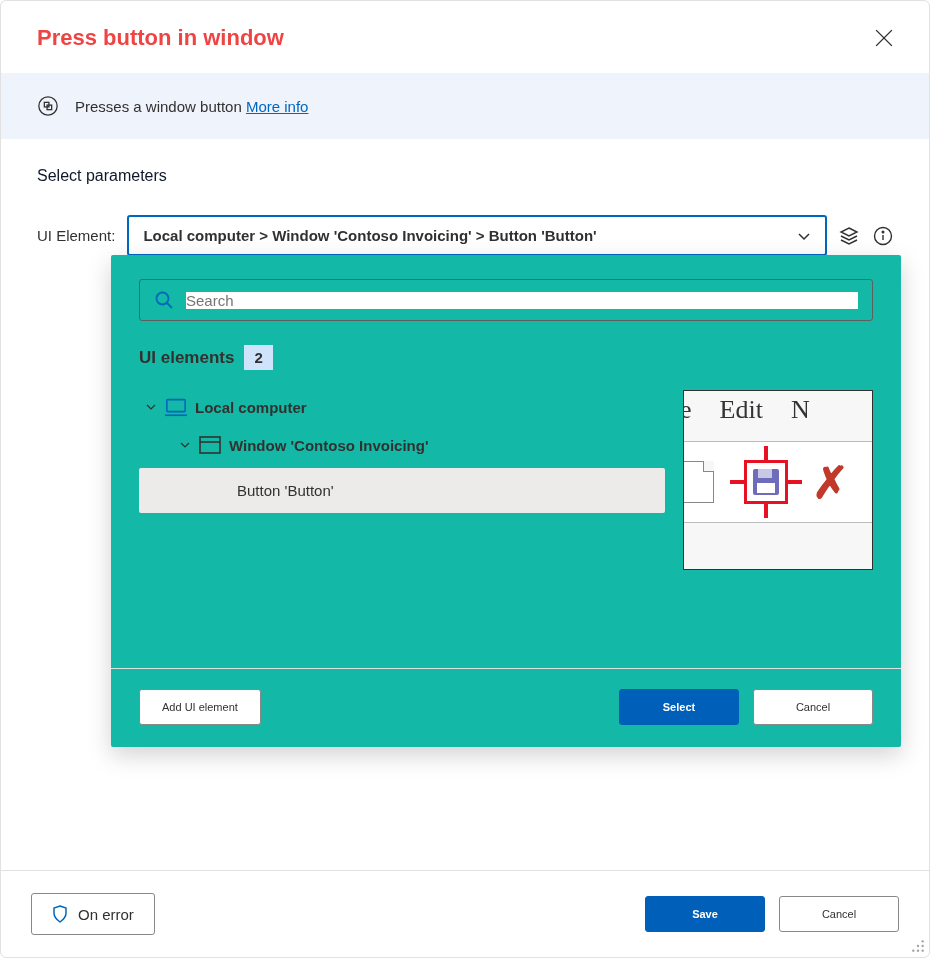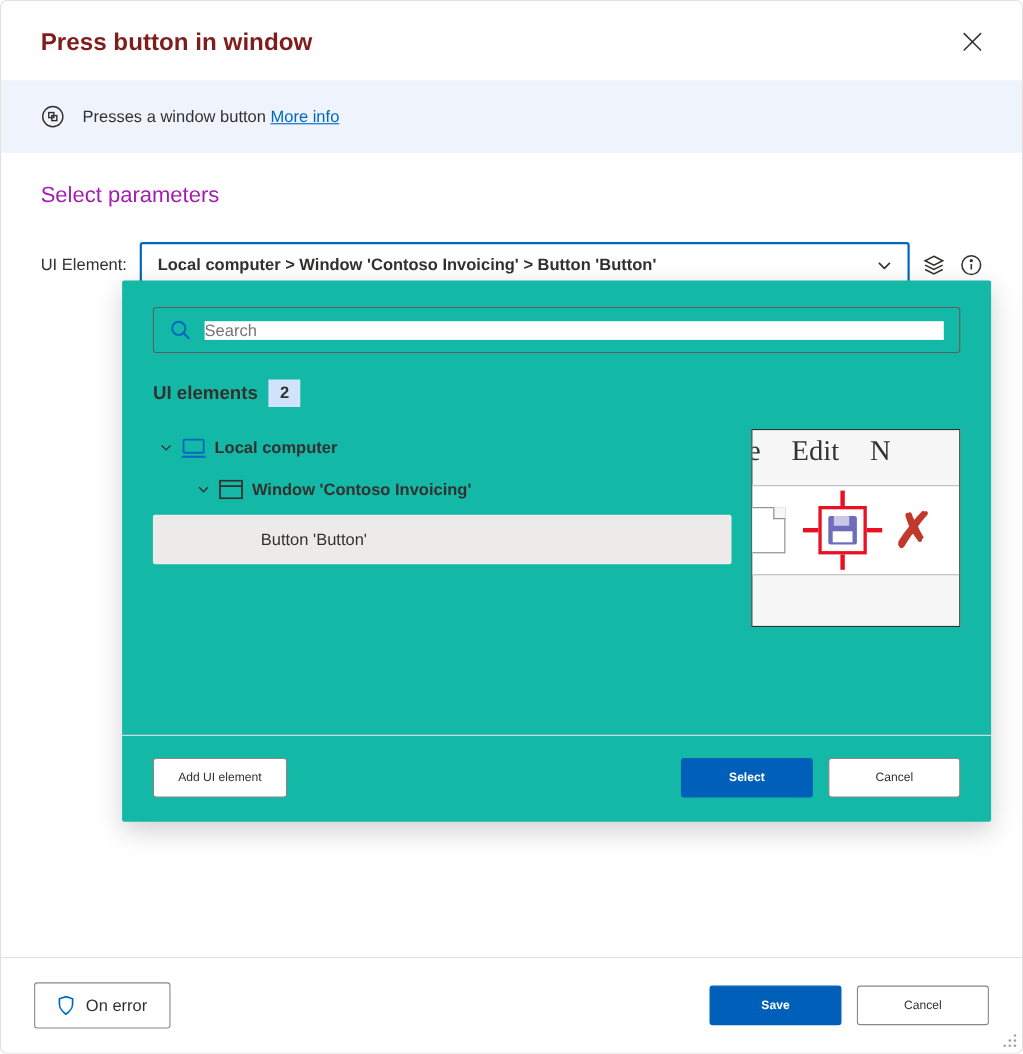--- a/index.html
+++ b/index.html
@@ -24,21 +24,21 @@
     }
     .dialog-header {
       padding: 24px 36px 22px;
       display: flex;
       justify-content: space-between;
       align-items: center;
     }
     .dialog-title {
       font-size: 22px;
       font-weight: 600;
-      color: #7f1d1d;
+      color: #ef4444;
     }
     .close-btn {
       width: 18px;
       height: 18px;
       cursor: pointer;
     }
     .info-banner {
       background: #eef3fc;
       padding: 22px 36px;
       display: flex;
@@ -55,23 +55,23 @@
       color: #0067c0;
       text-decoration: underline;
       cursor: pointer;
     }
     .body {
       padding: 28px 36px 20px;
       flex: 1;
       position: relative;
     }
     .section-title {
-      font-size: 20px;
+      font-size: 16px;
       font-weight: 400;
-      color: #a21caf;
+      color: #0f172a;
       margin-bottom: 30px;
     }
     .param-row {
       display: flex;
       align-items: center;
       gap: 12px;
       text-align: center;
     }
     .param-label {
       font-size: 15px;

